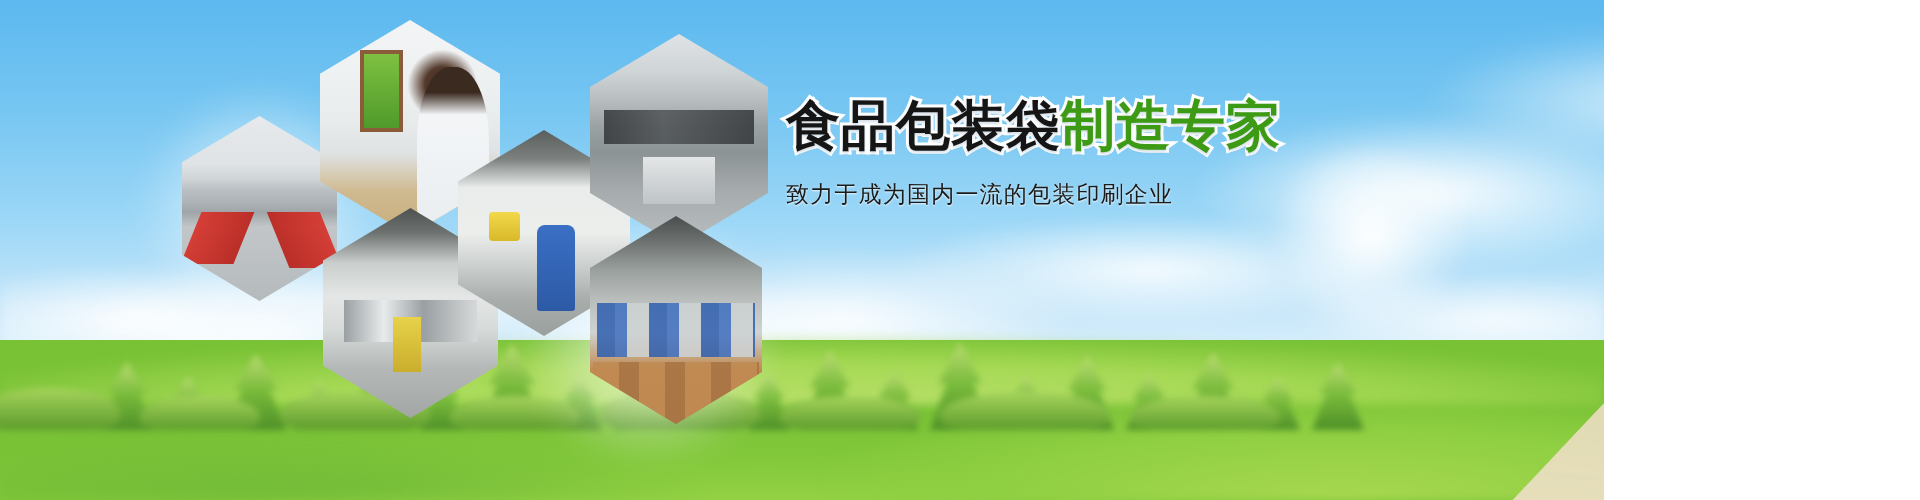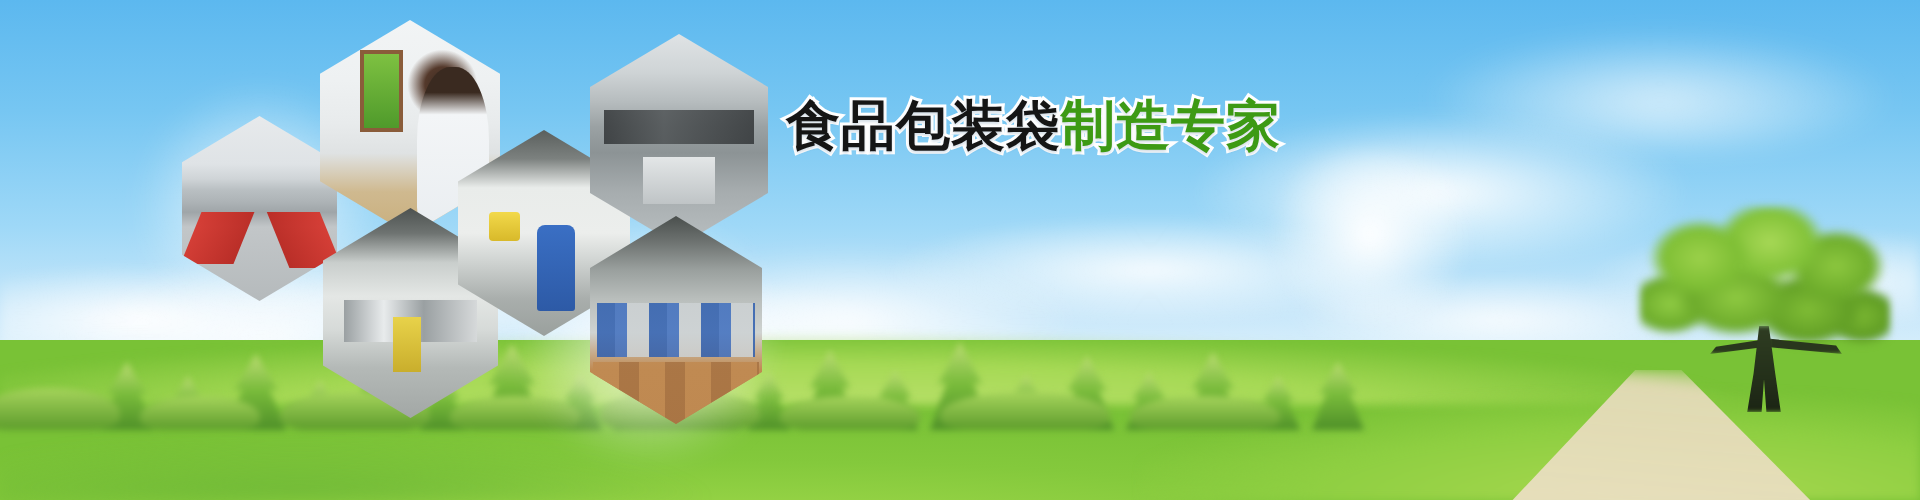--- a/index.html
+++ b/index.html
@@ -1,21 +1,21 @@
 <!DOCTYPE html>
 <html><head>
 <meta charset="utf-8">
 <title>Banner</title>
 <style>
   html,body{margin:0;padding:0;background:#fff;}
   body{font-family:"Liberation Sans","DejaVu Sans",sans-serif;}
 
   #banner{
     position:relative;
-    width:1920px;height:500px;
+    width:1604px;height:500px;
     overflow:hidden;
     background:linear-gradient(180deg,#5cb8ef 0%, #76c6f2 22%, #9ed8f7 45%, #c7e7fa 62%, #dff2fc 74%, #eaf6fd 82%);
   }
 
   #cloud-band{
     position:absolute;left:0;right:0;top:210px;height:180px;
     background:radial-gradient(ellipse 330px 80px at 140px 110px, rgba(255,255,255,.95), rgba(255,255,255,0) 70%),
                radial-gradient(ellipse 260px 62px at 420px 92px, rgba(255,255,255,.9), rgba(255,255,255,0) 70%),
                radial-gradient(ellipse 300px 70px at 700px 120px, rgba(255,255,255,.8), rgba(255,255,255,0) 70%),
                radial-gradient(ellipse 380px 78px at 1150px 60px, rgba(255,255,255,.85), rgba(255,255,255,0) 70%),
@@ -265,15 +265,16 @@
     </div>
 
     <div class="hex" style="left:420px;top:198px;width:172px;height:208px;">
       <div class="ph ph-workers"></div>
     </div>
   </div>
 
   <div id="copy">
     <h1 id="headline"><span class="t-dark">食品包装袋</span><span class="t-green">制造专家</span></h1>
 
+    <div class="subline">致力于成为国内一流的包装印刷企业</div>
   </div>
 
 </div>
 
 </body></html>

